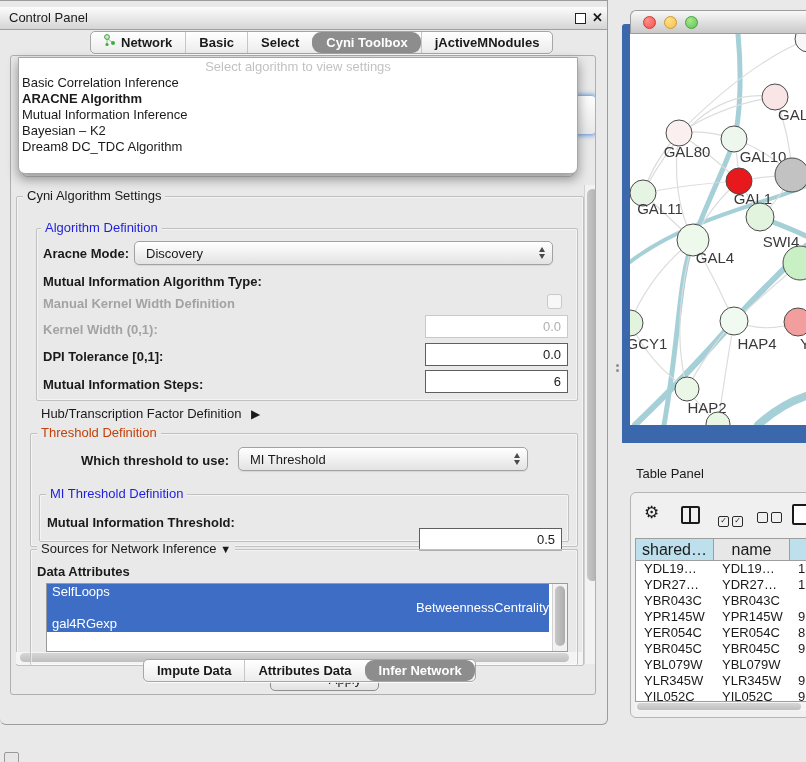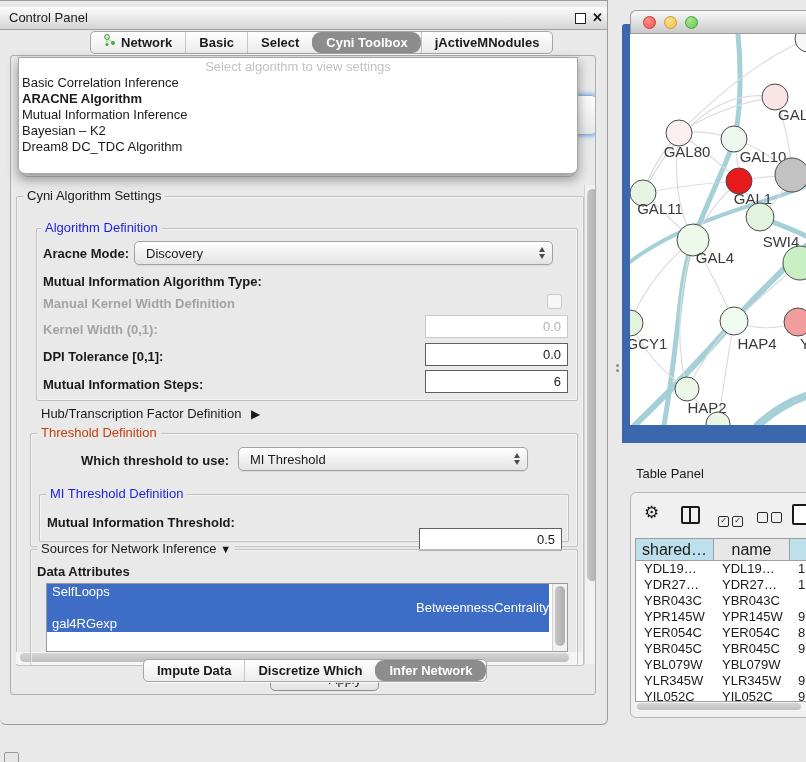--- a/index.html
+++ b/index.html
@@ -185,21 +185,21 @@
     <div class="attrrow" style="width: 497px; background: rgb(62, 109, 198);">SelfLoops</div>
         <div class="attrrow" style="width: 497px; background: rgb(62, 109, 198); text-align: right;">BetweennessCentrality</div>
         <div class="attrrow" style="width: 497px; background: rgb(62, 109, 198);">gal4RGexp</div>
       </div>
   </div>
 
   <div class="btn" style="left:270px;top:668px;width:66px;height:20px;">Apply</div>
 
   <div class="tabbar" style="left:143px;top:658px;">
       <div class="tab">Impute Data</div>
-      <div class="tab">Discretize Which</div>
+      <div class="tab">Attributes Data</div>
       <div class="tab sel">Infer Network</div>
     </div>
 </div>
 
 <div id="popup" class="a">
   <div class="prompt">Select algorithm to view settings</div>
   <div id="popup-items">
       <div class="pitem">Basic Correlation Inference</div>
       <div class="pitem sel">ARACNE Algorithm</div>
       <div class="pitem">Mutual Information Inference</div>

